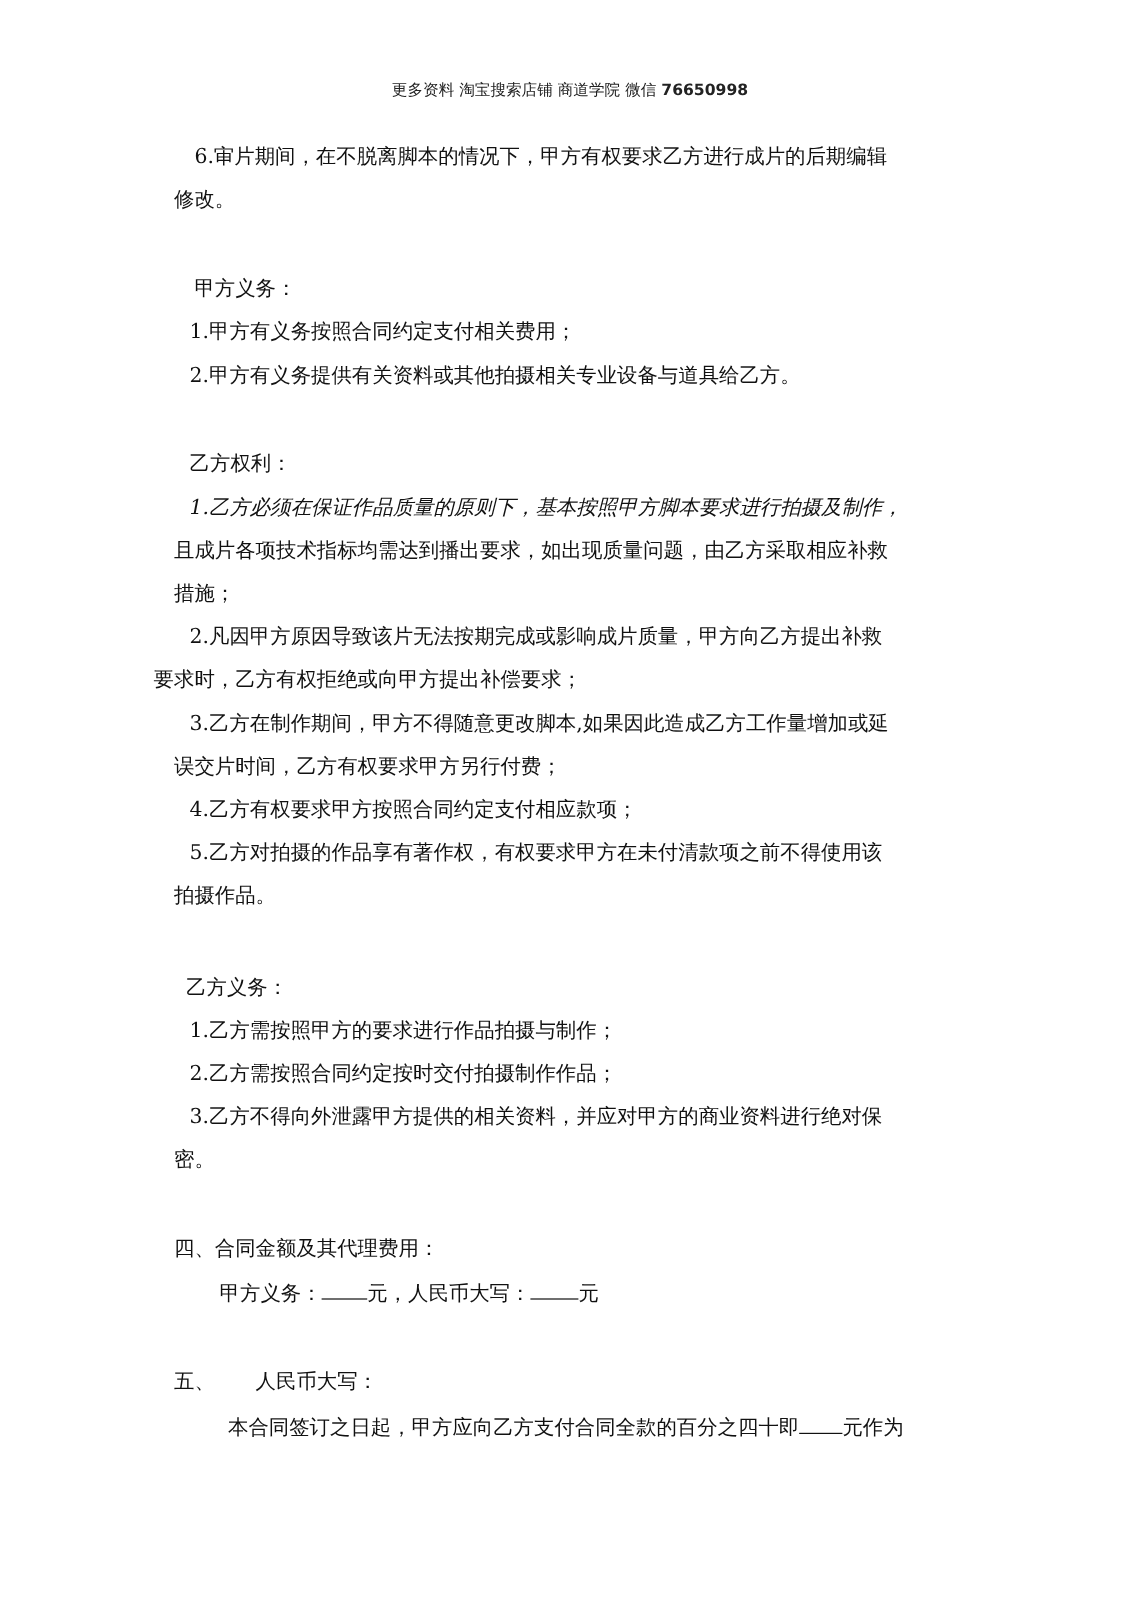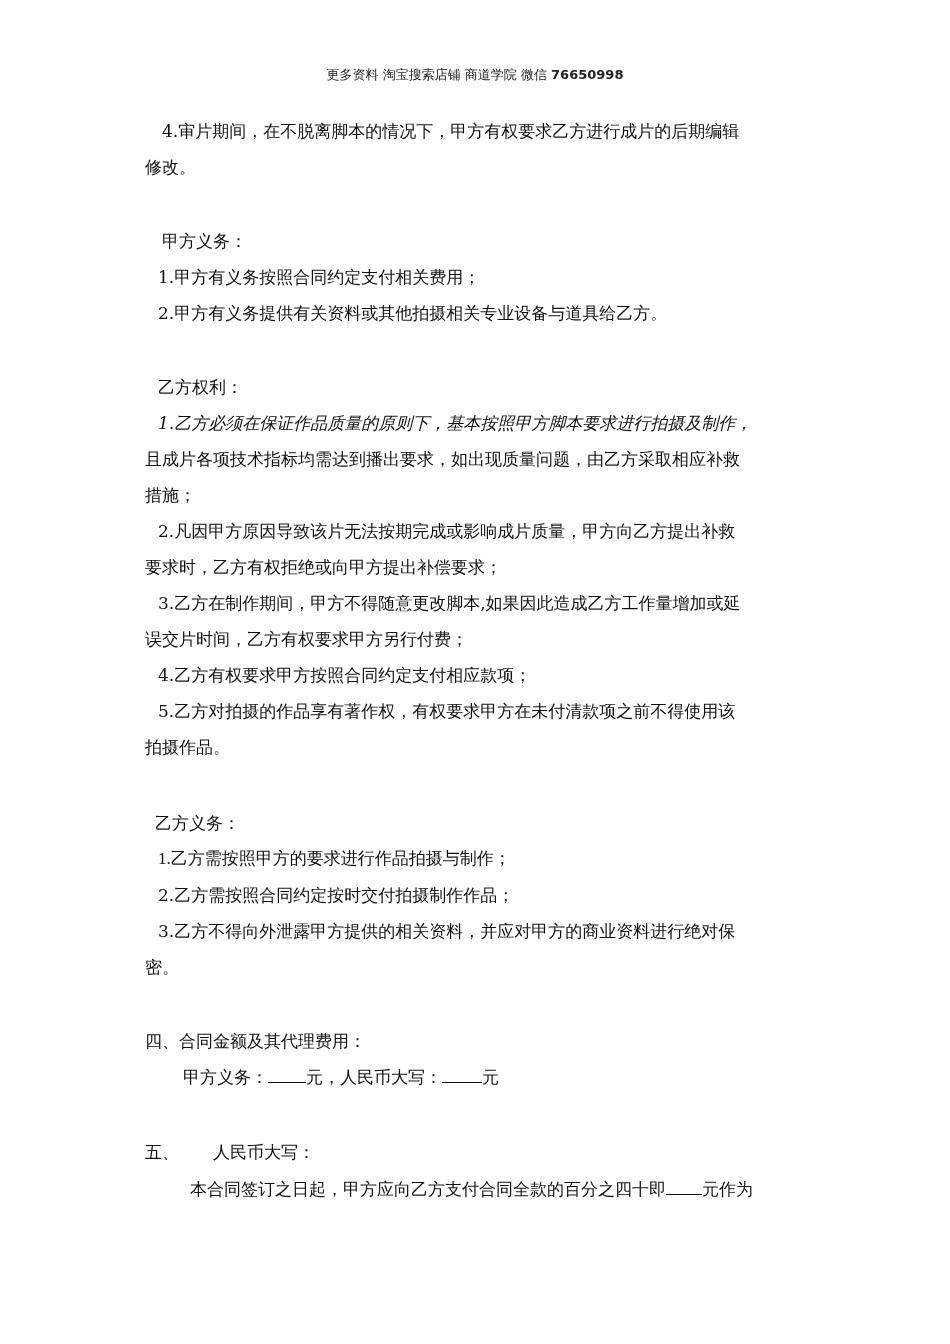--- a/index.html
+++ b/index.html
@@ -12,38 +12,38 @@
   .blank { display:inline-block; border-bottom:1px solid #111; height:16px; vertical-align:baseline; }
 </style>
 </head>
 <body>
 
 <div class="header">
   <span>更多资料 淘宝搜索店铺 商道学院  微信 </span><span class="num">76650998</span>
 </div>
 
 <div id="lines">
-    <div class="line" style="left: 162px; top: 120px;">4.审片期间，在不脱离脚本的情况下，甲方有权要求乙方进行成片的后期编辑</div>
+    <div class="line" style="left: 162px; top: 120px;">6.审片期间，在不脱离脚本的情况下，甲方有权要求乙方进行成片的后期编辑</div>
     <div class="line" style="left: 145px; top: 156px;">修改。</div>
     <div class="line" style="left: 162px; top: 230px;">甲方义务：</div>
     <div class="line" style="left: 158px; top: 266px;">1.甲方有义务按照合同约定支付相关费用；</div>
     <div class="line" style="left: 158px; top: 302px; text-align: center;">2.甲方有义务提供有关资料或其他拍摄相关专业设备与道具给乙方。</div>
     <div class="line" style="left: 158px; top: 376px;">乙方权利：</div>
     <div class="line" style="left: 158px; top: 412px; font-style: italic;">1.乙方必须在保证作品质量的原则下，基本按照甲方脚本要求进行拍摄及制作，</div>
     <div class="line" style="left: 145px; top: 448px;">且成片各项技术指标均需达到播出要求，如出现质量问题，由乙方采取相应补救</div>
     <div class="line" style="left: 145px; top: 484px;">措施；</div>
     <div class="line" style="left: 158px; top: 520px;">2.凡因甲方原因导致该片无法按期完成或影响成片质量，甲方向乙方提出补救</div>
-    <div class="line" style="left: 145px; top: 556px;">要求时，乙方有权拒绝或向甲方提出补偿要求；</div>
+    <div class="line" style="left: 128px; top: 556px;">要求时，乙方有权拒绝或向甲方提出补偿要求；</div>
     <div class="line" style="left: 158px; top: 592px;">3.乙方在制作期间，甲方不得随意更改脚本,如果因此造成乙方工作量增加或延</div>
     <div class="line" style="left: 145px; top: 628px;">误交片时间，乙方有权要求甲方另行付费；</div>
     <div class="line" style="left: 158px; top: 664px;">4.乙方有权要求甲方按照合同约定支付相应款项；</div>
     <div class="line" style="left: 158px; top: 700px;">5.乙方对拍摄的作品享有著作权，有权要求甲方在未付清款项之前不得使用该</div>
     <div class="line" style="left: 145px; top: 736px;">拍摄作品。</div>
     <div class="line" style="left: 155px; top: 812px;">乙方义务：</div>
-    <div class="line" style="left: 158px; top: 848px; font-family: Liberation Serif, serif;">1.乙方需按照甲方的要求进行作品拍摄与制作；</div>
+    <div class="line" style="left: 158px; top: 848px;">1.乙方需按照甲方的要求进行作品拍摄与制作；</div>
     <div class="line" style="left: 158px; top: 884px;">2.乙方需按照合同约定按时交付拍摄制作作品；</div>
     <div class="line" style="left: 158px; top: 920px;">3.乙方不得向外泄露甲方提供的相关资料，并应对甲方的商业资料进行绝对保</div>
     <div class="line" style="left: 145px; top: 956px;">密。</div>
     <div class="line" style="left: 145px; top: 1030px;">四、合同金额及其代理费用：</div>
   </div>
 
 <div class="line" style="left:183px; top:1066px;">
   <span>甲方义务：</span><span class="blank" style="width:38px;"></span><span>元，人民币大写：</span><span class="blank" style="width:40px;"></span><span>元</span>
 </div>
 

